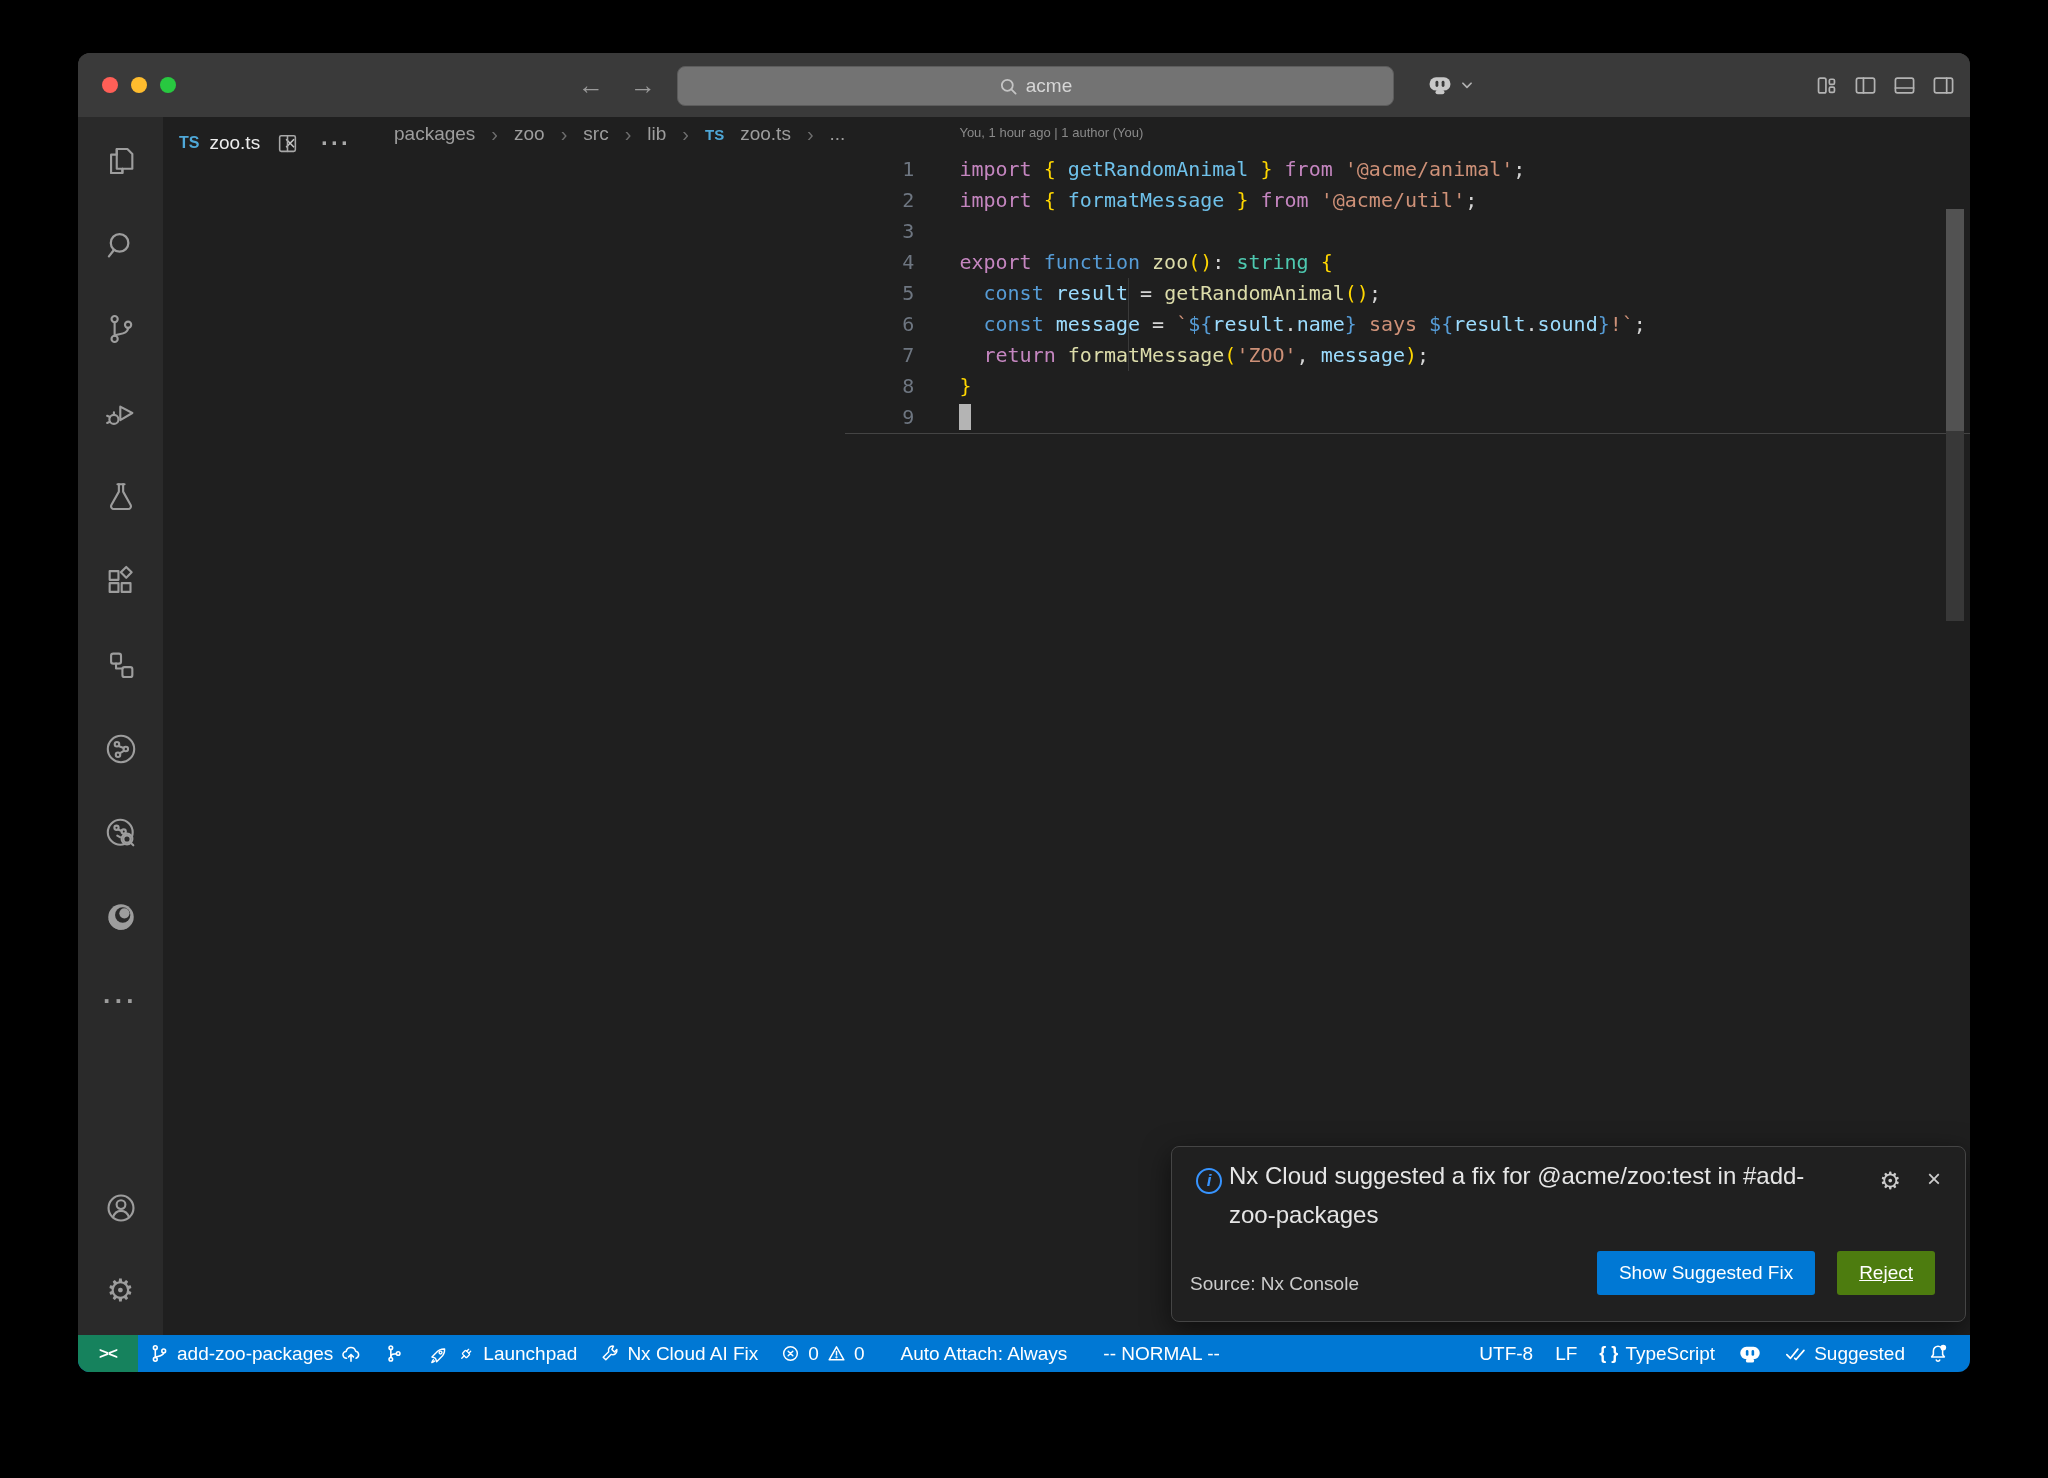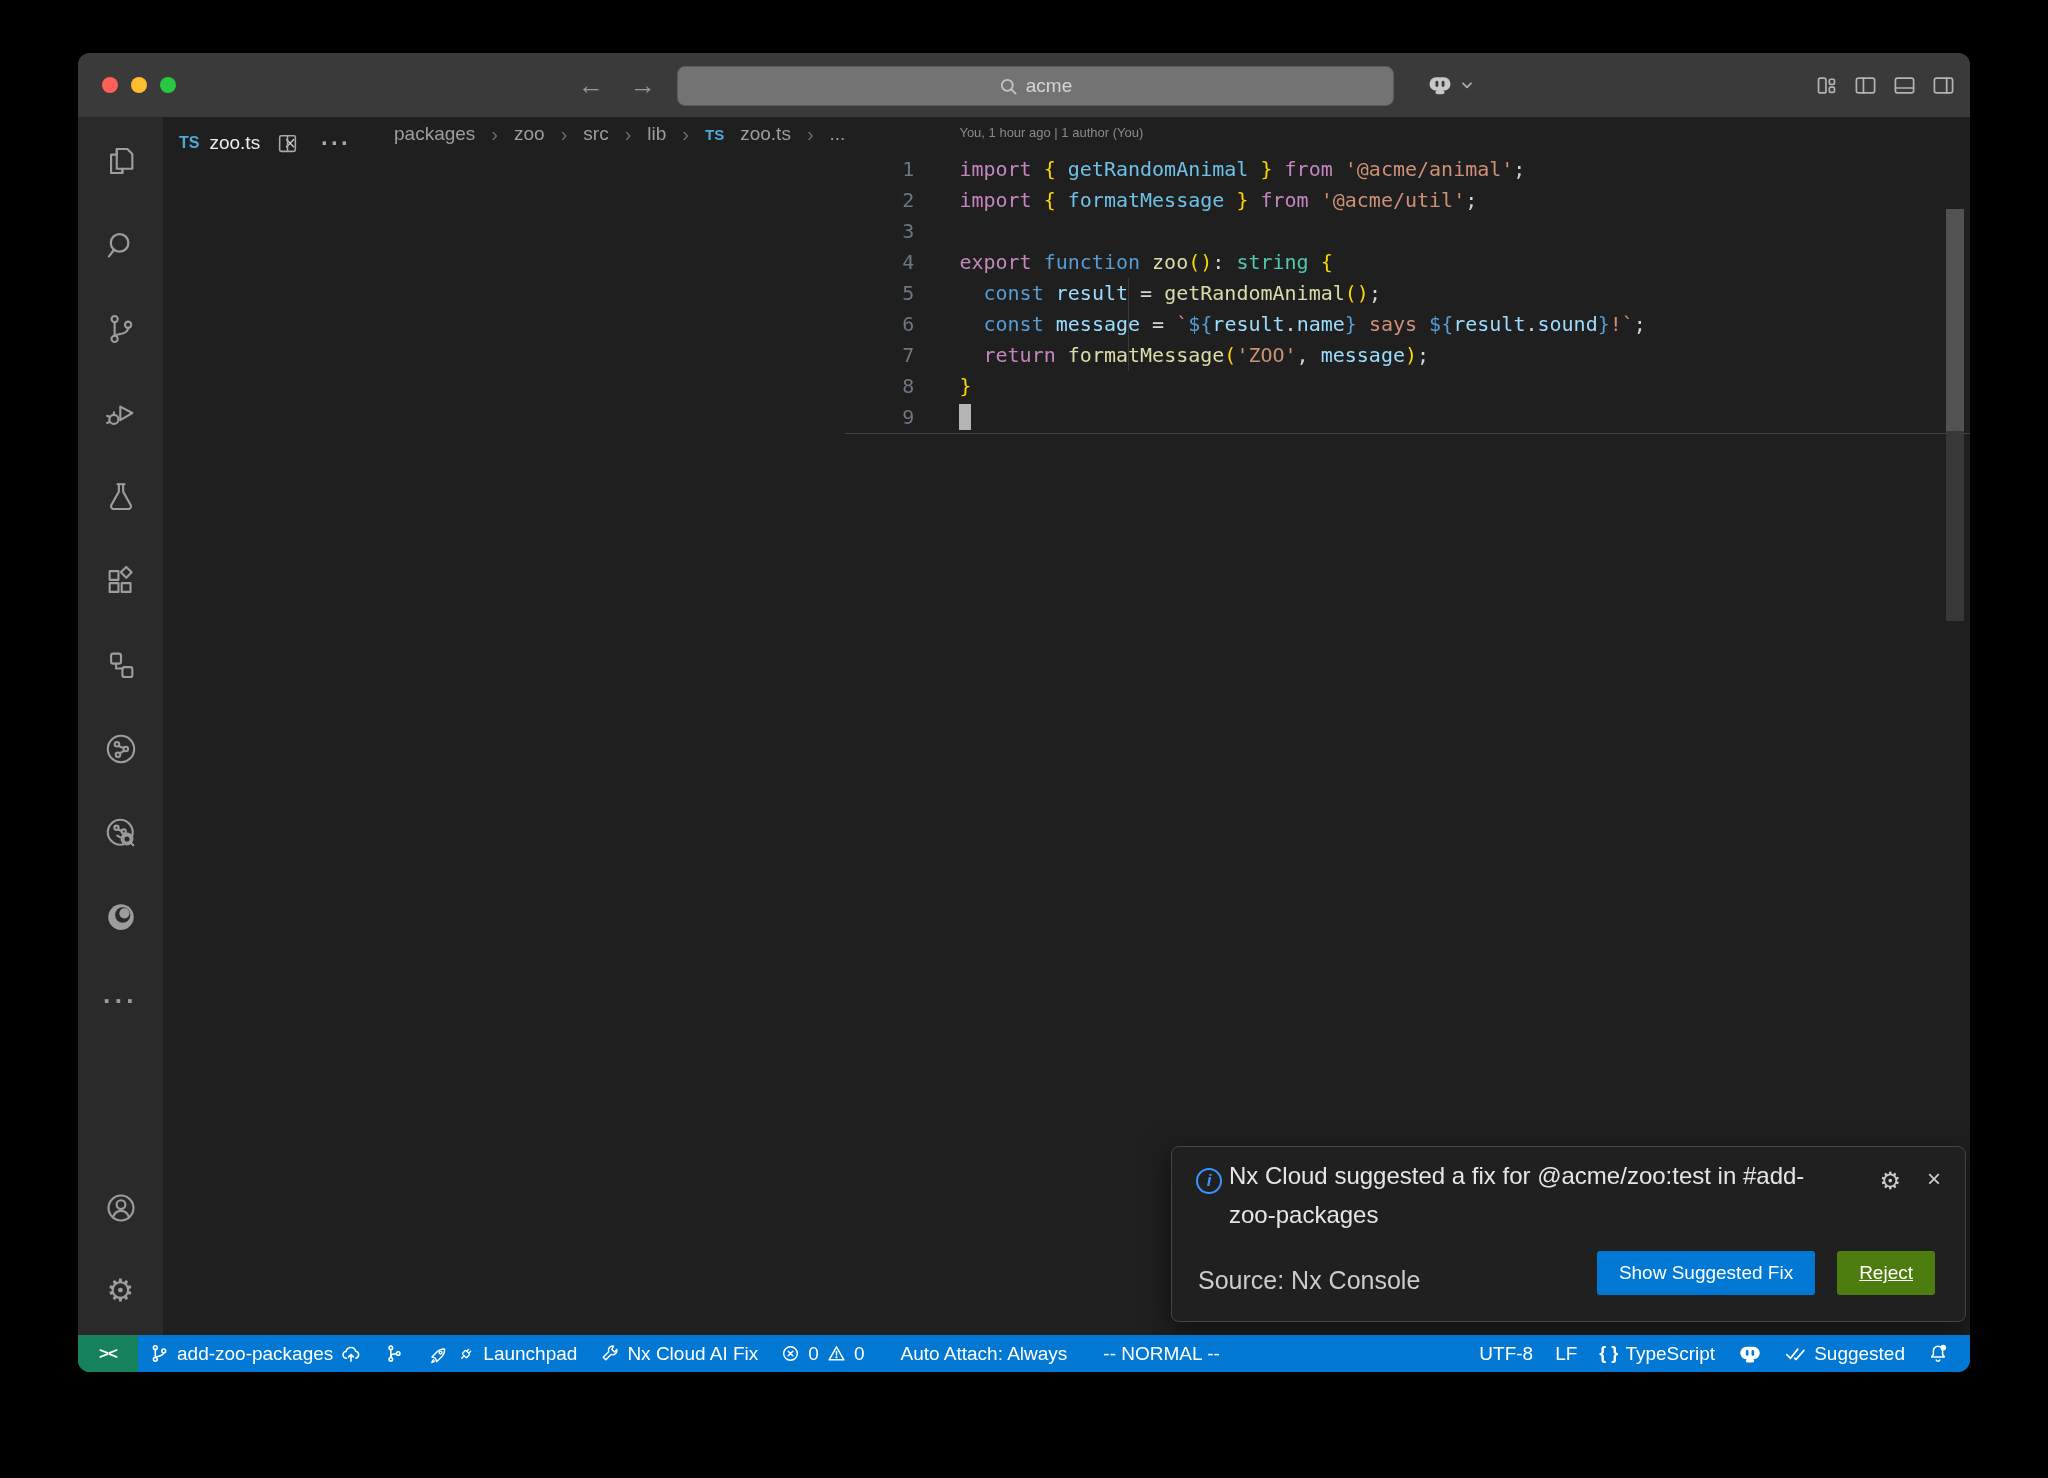--- a/index.html
+++ b/index.html
@@ -56,21 +56,21 @@
   .sb-thumb2{position:absolute;right:6px;top:378px;width:18px;height:190px;background:#383838;z-index:5;}
   
   .toast{position:absolute;right:4px;bottom:50px;width:793px;height:174px;background:var(--c-toast_bg,#202020);
     border:1px solid #454545;border-radius:8px;box-shadow:0 8px 28px rgba(0,0,0,.55);z-index:20;}
   .toast-info{position:absolute;left:24px;top:21px;width:26px;height:26px;border:2px solid var(--c-info_blue,#3794ff);
     border-radius:50%;color:var(--c-info_blue,#3794ff);display:flex;align-items:center;justify-content:center;
     font-size:17px;font-style:italic;font-weight:bold;box-sizing:border-box;}
   .toast-msg{position:absolute;left:57px;top:9px;width:585px;color:#e6e6e6;font-size:24px;line-height:39px;overflow-wrap:break-word;}
   .toast-gear{position:absolute;right:64px;top:22px;color:#cccccc;font-size:24px;line-height:1;}
   .toast-close{position:absolute;right:24px;top:20px;color:#cccccc;font-size:24px;line-height:1;}
-  .toast-source{position:absolute;left:26px;bottom:26px;color:#cccccc;font-size:25px;}
+  .toast-source{position:absolute;left:18px;bottom:26px;color:#cccccc;font-size:19px;}
   .toast-btns{position:absolute;right:30px;bottom:26px;display:flex;gap:22px;}
   .btn{height:44px;display:flex;align-items:center;padding:0 22px;font-size:19px;border-radius:3px;color:#fff;}
   .btn-primary{background:var(--c-accent_button,#0078d4);}
   .btn-secondary{background:#4d7c0f;text-decoration:underline;}
   
   .statusbar{position:absolute;left:0;bottom:0;width:100%;height:37px;background:var(--c-statusbar_blue,#0078d4);
     display:flex;align-items:center;color:#fff;font-size:19px;z-index:30;}
   .remote{width:60px;height:37px;background:var(--c-remote_green,#16825d);display:flex;align-items:center;justify-content:center;
     font-weight:bold;font-size:17px;letter-spacing:-1px;flex:none;}
   .sb-item{display:flex;align-items:center;gap:7px;padding:0 11px;height:37px;white-space:nowrap;}

